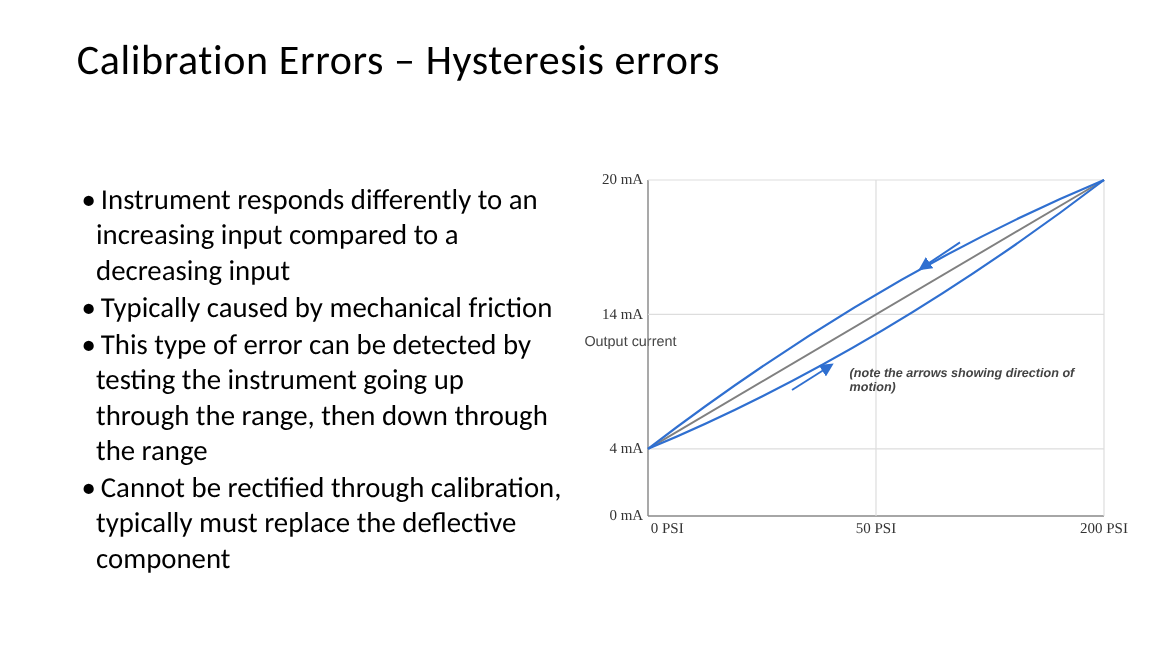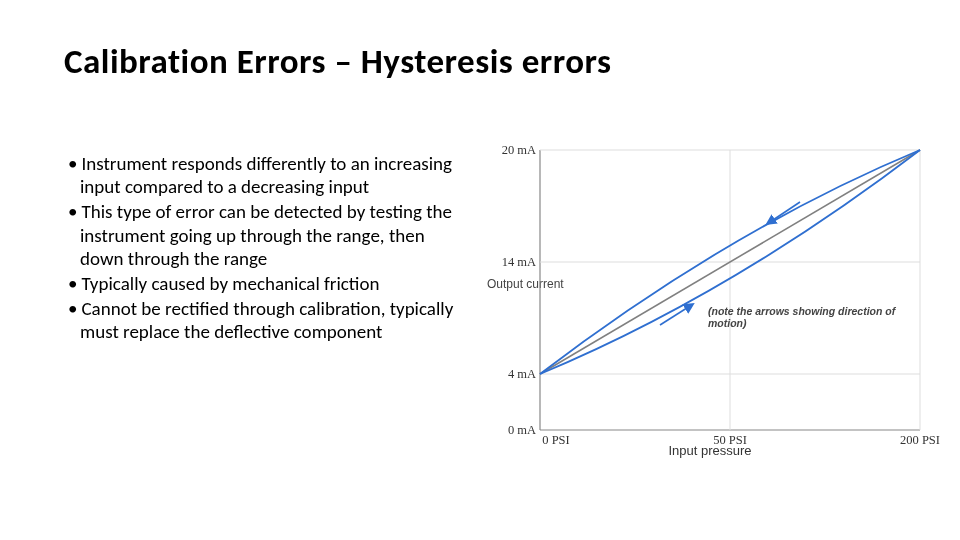--- a/index.html
+++ b/index.html
@@ -13,32 +13,32 @@
     overflow: hidden;
   }
   .slide {
     position: relative;
     width: 960px;
     height: 540px;
   }
   .title {
     position: absolute;
     left: 64px;
-    top: 40px;
+    top: 30px;
     font-size: 35px;
-    font-weight: 700;
+    font-weight: 400;
     letter-spacing: 0.5px;
   }
   .body {
     position: absolute;
     left: 68px;
     top: 150px;
     width: 400px;
     font-family: Calibri, "Segoe UI", Arial, sans-serif;
-    font-size: 19px;
+    font-size: 24px;
     line-height: 1.22;
     font-weight: 400;
   }
   .bullet {
     text-indent: -12px;
     padding-left: 12px;
     margin: 2px 0;
   }
   .bullet .dot { padding-right: 4px; }
 
@@ -108,22 +108,22 @@
 </style>
 </head>
 <body>
 
 <div class="slide">
 
   <div class="title">Calibration Errors – Hysteresis errors</div>
 
   <div class="body">
     <div class="bullet"><span class="dot">•</span><span>Instrument responds differently to an increasing input compared to a decreasing input</span></div>
+    <div class="bullet"><span class="dot">•</span><span>Typically caused by mechanical friction</span></div>
     <div class="bullet"><span class="dot">•</span><span>This type of error can be detected by testing the instrument going up through the range, then down through the range</span></div>
-    <div class="bullet"><span class="dot">•</span><span>Typically caused by mechanical friction</span></div>
     <div class="bullet"><span class="dot">•</span><span>Cannot be rectified through calibration, typically must replace the deflective component</span></div>
   </div>
 
   <div class="chart-wrap">
     <div class="ylabel">
       <span>Output current</span>
     </div>
 
     <div class="plot">
       <svg width="380" height="280">
@@ -163,16 +163,15 @@
       <div class="tick-x" style="left:16px">0 PSI</div>
       <div class="tick-x" style="left:190px">50 PSI</div>
       <div class="tick-x" style="left:380px">200 PSI</div>
 
       
       <div class="caption" style="left:168px; top:155px; width:224px">
         <span class="sub">(note the arrows showing direction of motion)</span>
       </div>
     </div>
 
-    <div class="xlabel">Input pressure</div>
   </div>
 
 </div>
 
 </body></html>

